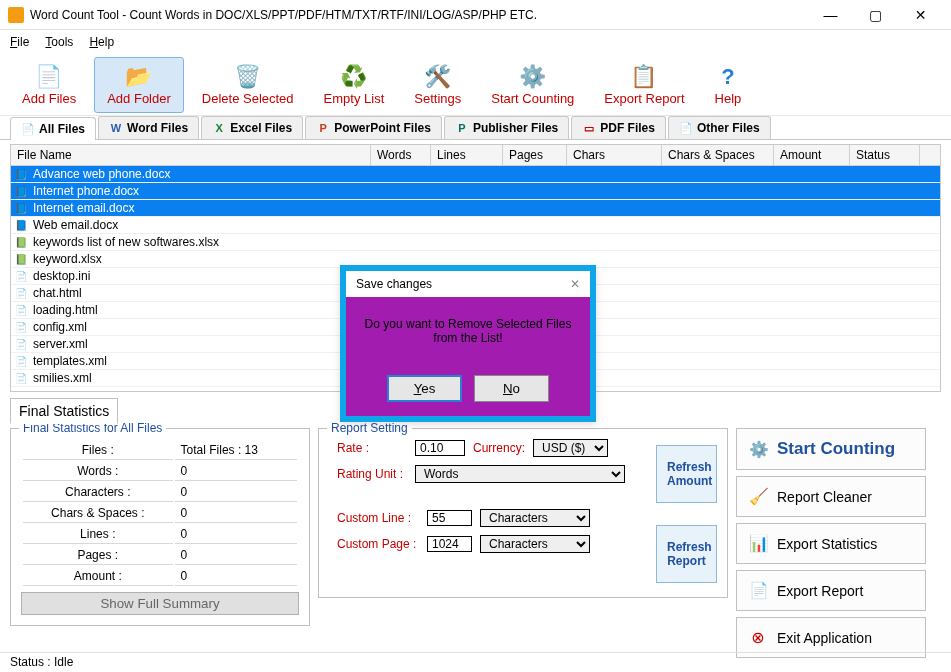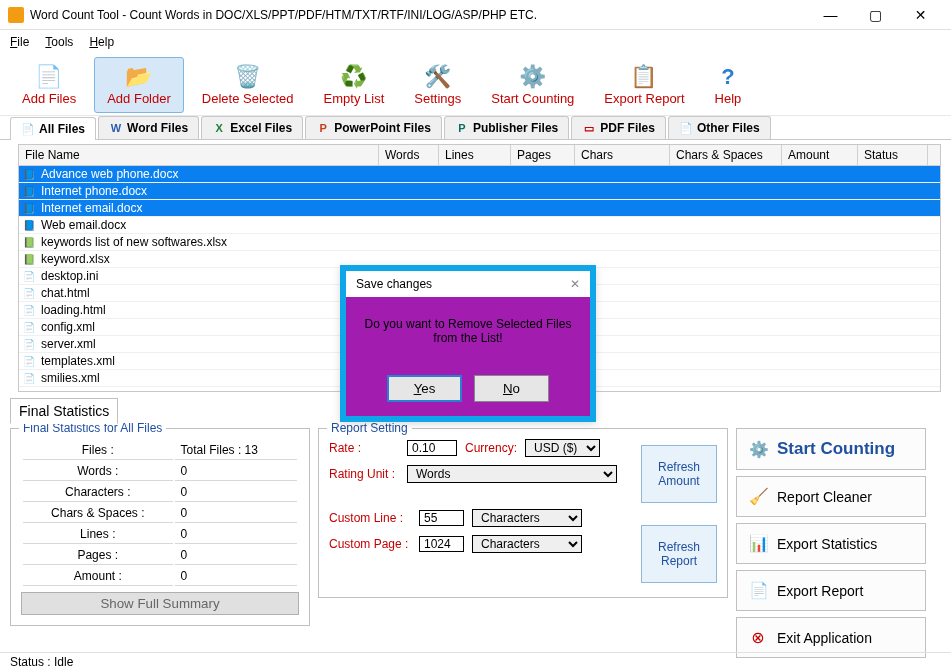--- a/index.html
+++ b/index.html
@@ -14,21 +14,21 @@
 .menubar u { text-decoration: underline; }
 .toolbar { height: 62px; display: flex; align-items: center; padding: 4px 10px; gap: 6px; background: #fff; border-bottom: 1px solid #e8e8e8; }
 .tbtn { display: flex; flex-direction: column; align-items: center; justify-content: center; padding: 4px 12px; height: 56px; cursor: pointer; border-radius: 3px; }
 .tbtn.active { background: #d6e8f7; border: 1px solid #7cb6e6; }
 .tbtn .ticon { font-size: 22px; height: 28px; display: flex; align-items: center; }
 .tbtn .tlabel { color: #c40000; font-size: 13px; font-weight: 500; }
 .tabs { display: flex; padding: 0 10px; gap: 0; border-bottom: 1px solid #c8c8c8; background: #fff; }
 .tab { padding: 4px 10px; border: 1px solid #c8c8c8; border-bottom: none; margin-right: 2px; background: #f0f0f0; cursor: pointer; display: flex; align-items: center; gap: 4px; font-size: 12px; font-weight: 600; border-radius: 3px 3px 0 0; }
 .tab.active { background: #fff; position: relative; top: 1px; }
 .tab-icon { width: 14px; height: 14px; display: inline-flex; align-items: center; justify-content: center; font-size: 11px; }
-.grid-area { margin: 4px 10px 6px 18px; border: 1px solid #c8c8c8; height: 248px; overflow: hidden; }
+.grid-area { margin: 4px 10px 6px 10px; border: 1px solid #c8c8c8; height: 248px; overflow: hidden; }
 .grid-header { display: flex; background: #f5f5f5; border-bottom: 1px solid #d0d0d0; }
 .gh { padding: 3px 6px; border-right: 1px solid #d0d0d0; font-size: 12px; }
 .col-fn { width: 360px; }
 .col-w { width: 60px; }
 .col-l { width: 72px; }
 .col-p { width: 64px; }
 .col-c { width: 95px; }
 .col-cs { width: 112px; }
 .col-a { width: 76px; }
 .col-s { width: 70px; }
@@ -45,21 +45,21 @@
 .fieldset-legend { position: absolute; top: -8px; left: 8px; background: #fff; padding: 0 4px; color: #2050a0; font-size: 12px; }
 .stats-left { width: 300px; }
 .stats-table { width: 100%; }
 .stats-table td { padding: 2px 6px; border-bottom: 1px solid #d8d8d8; font-size: 12px; }
 .stats-table td:first-child { text-align: center; width: 55%; }
 .show-summary { width: 100%; background: #e0e0e0; border: 1px solid #b0b0b0; padding: 3px; margin-top: 4px; cursor: pointer; color: #666; }
 .report-area { width: 410px; }
 .report-row { display: flex; align-items: center; gap: 8px; margin-bottom: 8px; }
 .report-row label { color: #c40000; font-size: 12px; }
 .report-row input, .report-row select { border: 1px solid #000000; padding: 0 4px; font-size: 12px; }
-.refresh-btn { border: 1px solid #90b8d8; background: #e8f2fb; padding: 14px 10px; color: #2050a0; font-weight: 400; font-size: 12px; cursor: pointer; text-align: center; width: 76px; }
+.refresh-btn { border: 1px solid #90b8d8; background: #e8f2fb; padding: 14px 10px; color: #2050a0; font-weight: 700; font-size: 12px; cursor: pointer; text-align: center; width: 61px; }
 .side-buttons { width: 190px; display: flex; flex-direction: column; gap: 6px; }
 .side-btn { border: 1px solid #c0c0c0; padding: 10px 12px; display: flex; align-items: center; gap: 10px; cursor: pointer; font-size: 14px; background: #fcfcfc; }
 .side-btn.big { color: #2050a0; font-weight: 700; font-size: 17px; }
 .side-btn .sicon { font-size: 16px; width: 18px; text-align: center; }
 .statusbar { position: absolute; bottom: 0; left: 0; right: 0; height: 20px; padding: 2px 10px; font-size: 12px; border-top: 1px solid #e0e0e0; }
 .dialog { position: absolute; left: 340px; top: 265px; width: 256px; border: 6px solid #0ea5e9; background: #a21caf; box-shadow: 0 2px 8px rgba(0,0,0,0.15); z-index: 100; }
 .dialog-title { padding: 6px 10px; font-size: 12px; display: flex; justify-content: space-between; background: #fff; }
 .dialog-close { cursor: pointer; color: #888; }
 .dialog-body { padding: 20px 14px; text-align: center; font-size: 12px; }
 .dialog-buttons { display: flex; justify-content: center; gap: 12px; padding: 10px 0 14px; }
@@ -378,21 +378,21 @@
       </tbody>
         </table>
       <button class="show-summary">Show Full Summary</button>
     </div>
   </div>
 
   <div class="report-area">
     <div class="fieldset" style="height:170px;">
       <div class="fieldset-legend">Report Setting</div>
       <div style="display:flex;gap:10px;">
-        <div style="flex:1;">
+        <div style="flex:1;margin-left:8px;">
           <div class="report-row">
             <label style="width:70px;">Rate :</label>
             <input style="width: 50px;" value="0.10">
             <label>Currency:</label>
             <select style="width:75px;"><option>USD ($)</option></select>
           </div>
           <div class="report-row">
             <label style="width:70px;">Rating Unit :</label>
             <select style="width:210px;"><option>Words</option></select>
           </div>

